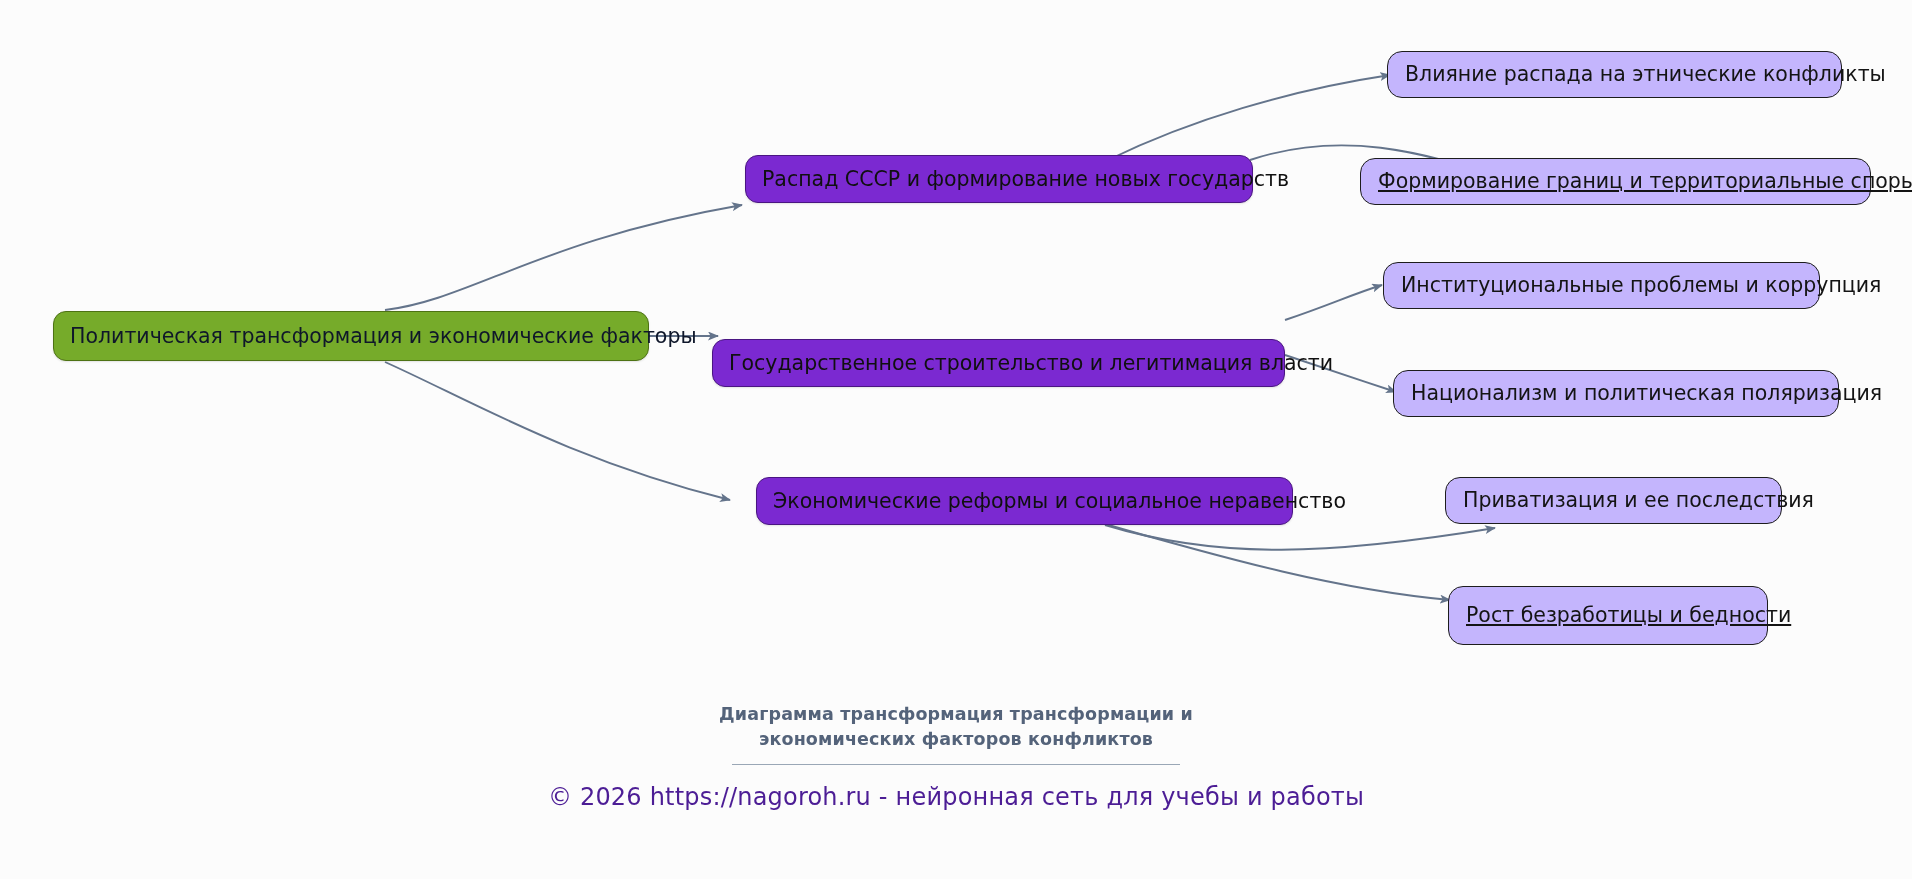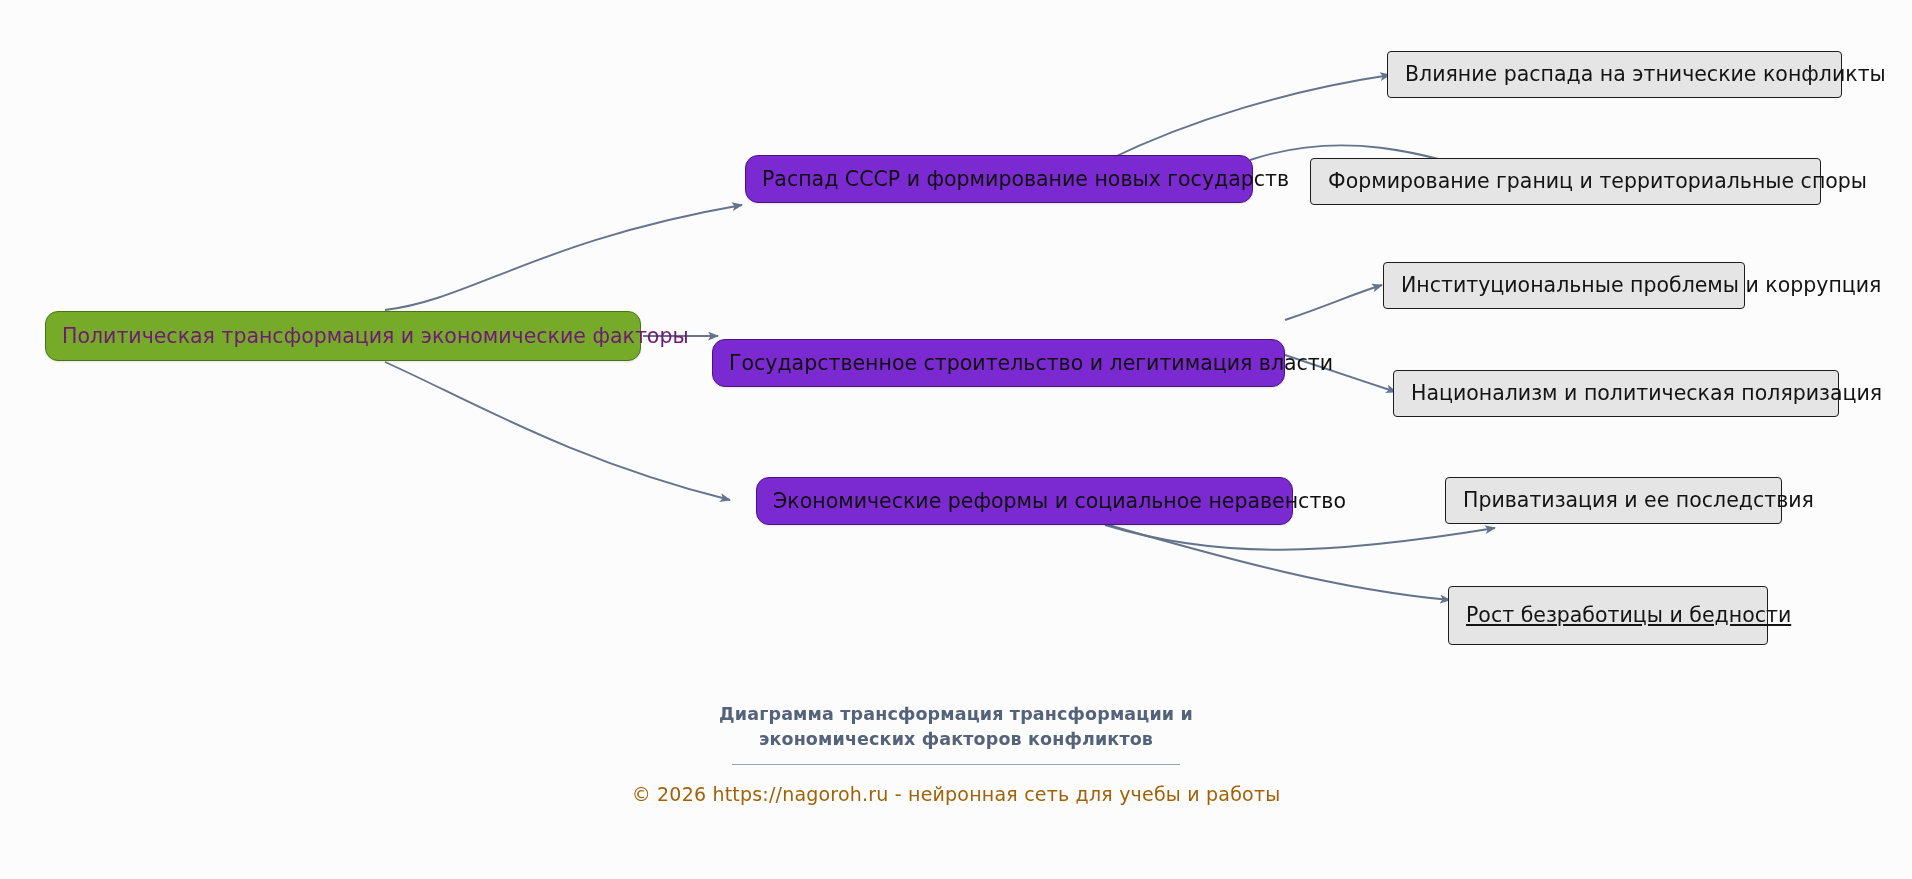--- a/index.html
+++ b/index.html
@@ -36,38 +36,39 @@
     display: flex;
     align-items: center;
     justify-content: flex-start;
     white-space: nowrap;
     line-height: 1.1;
   }
   .node-root {
     background: #76ab2a;
     border: 1.6px solid #4d7214;
     border-radius: 13px;
-    color: #701a75;
+    color: #0f172a;
     font-size: 20.5px;
     padding: 0 16px;
     box-shadow: 0 1px 2px rgba(0,0,0,0.10);
+    margin-left: 8px;
   }
   .node-branch {
     background: #7b29d1;
     border: 1.6px solid #4a1582;
     border-radius: 13px;
     color: #101010;
     font-size: 20.5px;
     padding: 16px 16px;
     box-shadow: 0 1px 2px rgba(0,0,0,0.10);
   }
   .node-leaf {
-    background: #e5e5e5;
+    background: #c4b5fd;
     border: 1.5px solid #1d1d1d;
-    border-radius: 4px;
+    border-radius: 15px;
     color: #141414;
     font-size: 20.5px;
     padding: 0 17px;
   }
   .footer {
     position: absolute;
     left: 0;
     width: 1912px;
     text-align: center;
     pointer-events: none;
@@ -83,22 +84,22 @@
     line-height: 25px;
   }
   #caption-rule {
     width: 448px;
     height: 0;
     border-top: 1.3px solid #9aa7b6;
     margin: 12px auto 0 auto;
   }
   #copyright {
     top: 783px;
-    color: #a16207;
-    font-size: 19px;
+    color: #4c1d95;
+    font-size: 24px;
     letter-spacing: 0.2px;
   }
 </style>
 </head>
 <body>
 
 <div id="canvas">
 
   <svg id="edges" viewBox="0 0 1912 879" preserveAspectRatio="none">
     <defs>
@@ -135,25 +136,25 @@
   </div>
 
   <div class="node node-branch" style="left:756px; top:477px; width:537px; height:48px;">
     <span>Экономические реформы и социальное неравенство</span>
   </div>
 
   <div class="node node-leaf" style="left:1387px; top:51px; width:455px; height:47px;">
     <span>Влияние распада на этнические конфликты</span>
   </div>
 
-  <div class="node node-leaf" style="left:1310px; top:158px; width:511px; height:47px;">
+  <div class="node node-leaf" style="left:1360px; top:158px; width:511px; height:47px;text-decoration:underline;">
     <span>Формирование границ и территориальные споры</span>
   </div>
 
-  <div class="node node-leaf" style="left:1383px; top:262px; width:362px; height:47px;">
+  <div class="node node-leaf" style="left:1383px; top:262px; width:437px; height:47px;">
     <span>Институциональные проблемы и коррупция</span>
   </div>
 
   <div class="node node-leaf" style="left:1393px; top:370px; width:446px; height:47px;">
     <span>Национализм и политическая поляризация</span>
   </div>
 
   <div class="node node-leaf" style="left:1445px; top:477px; width:337px; height:47px;">
     <span>Приватизация и ее последствия</span>
   </div>

